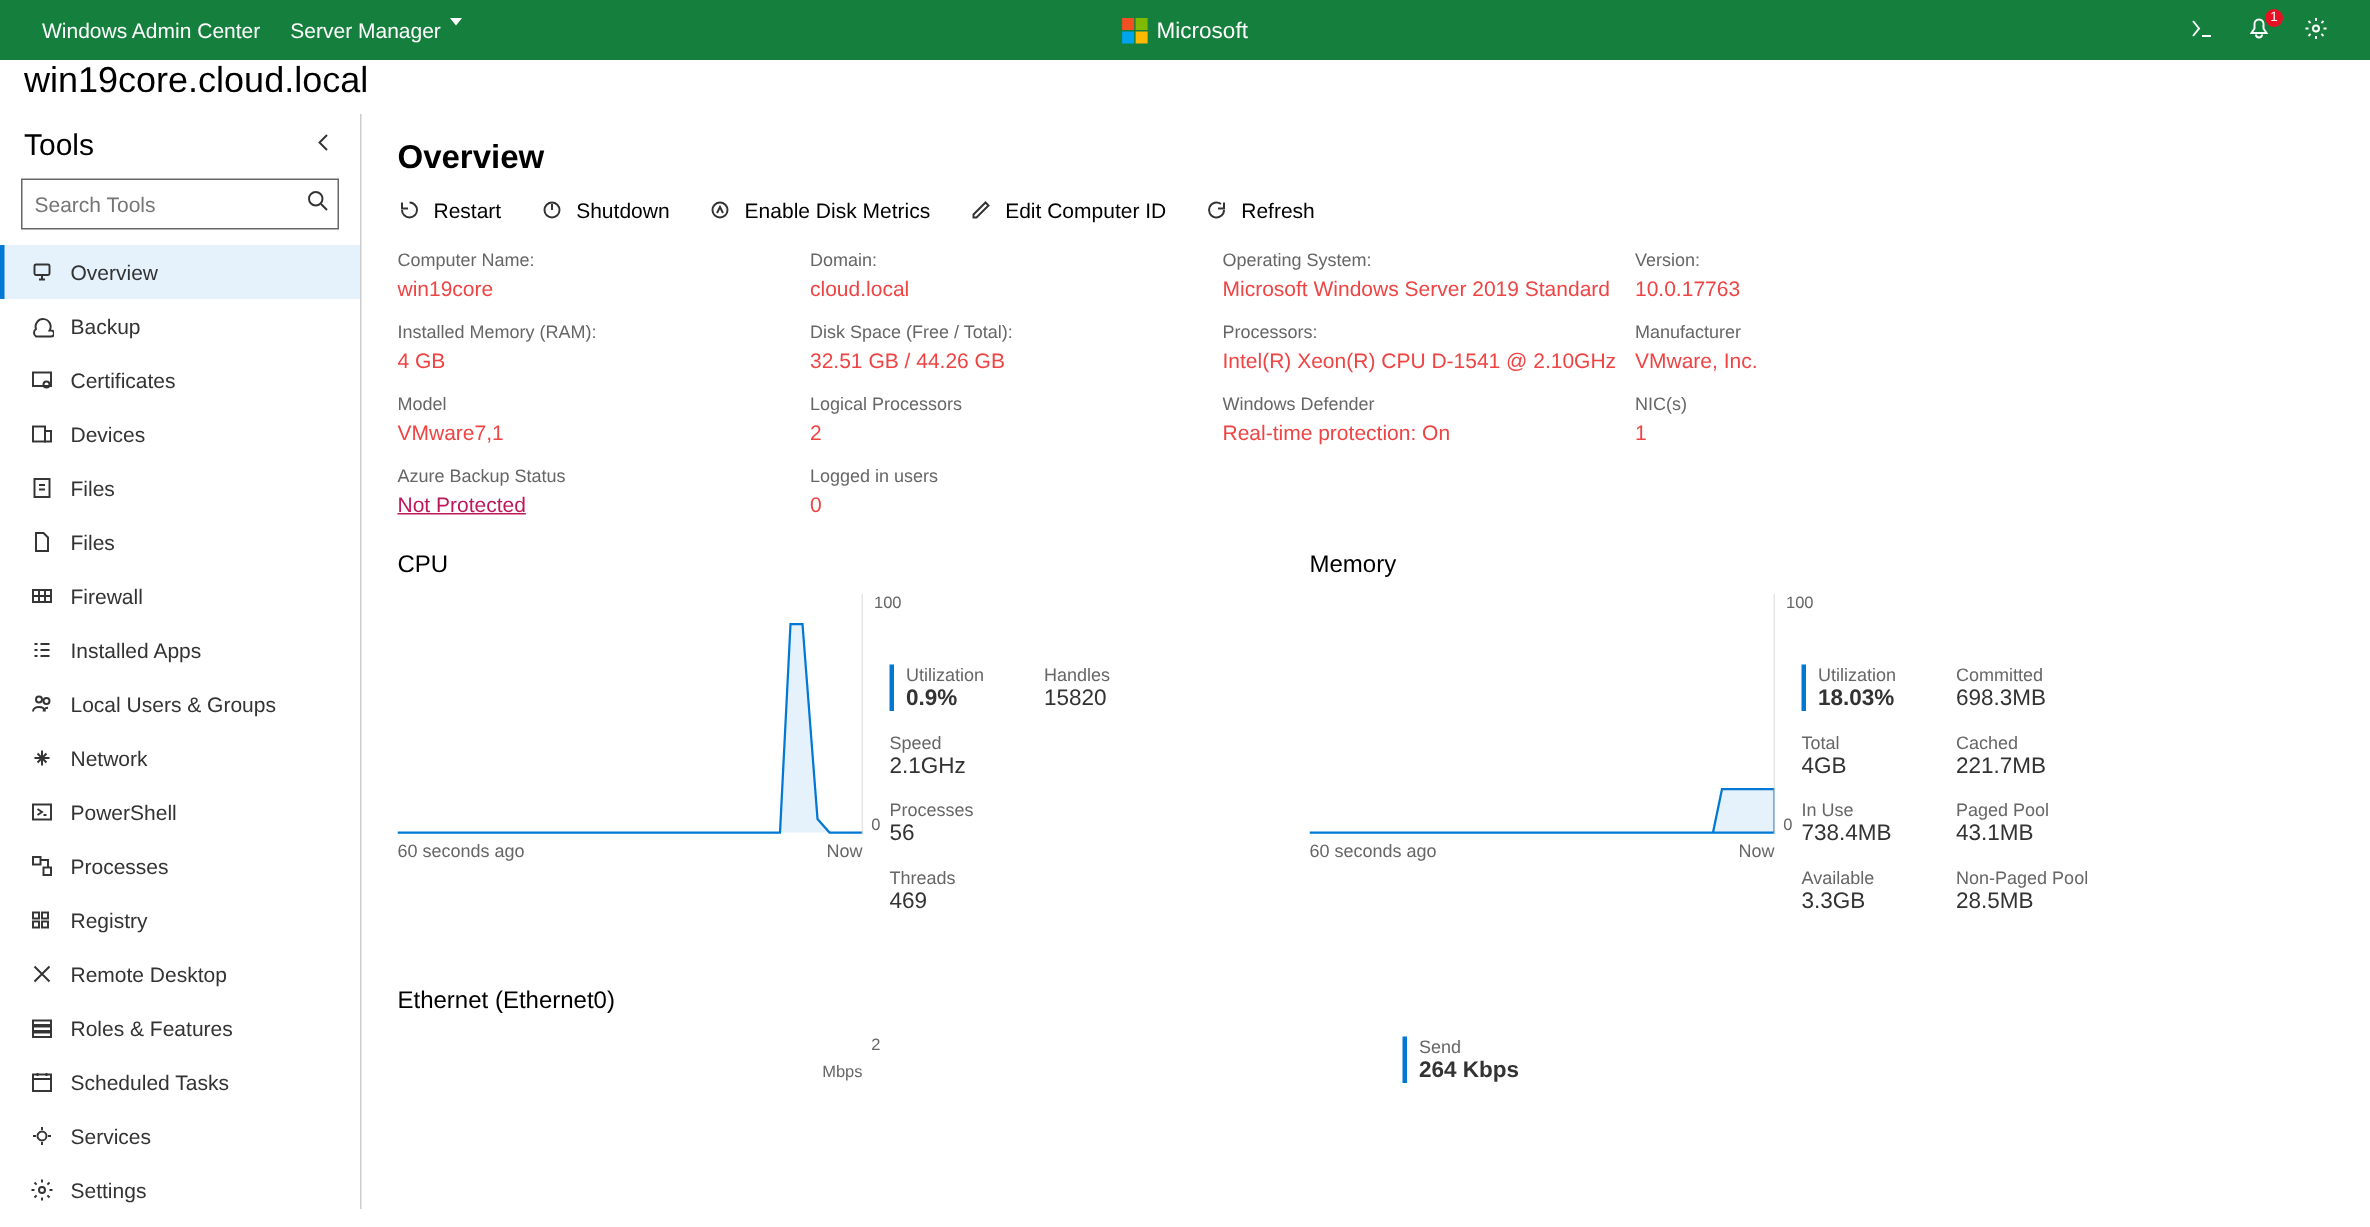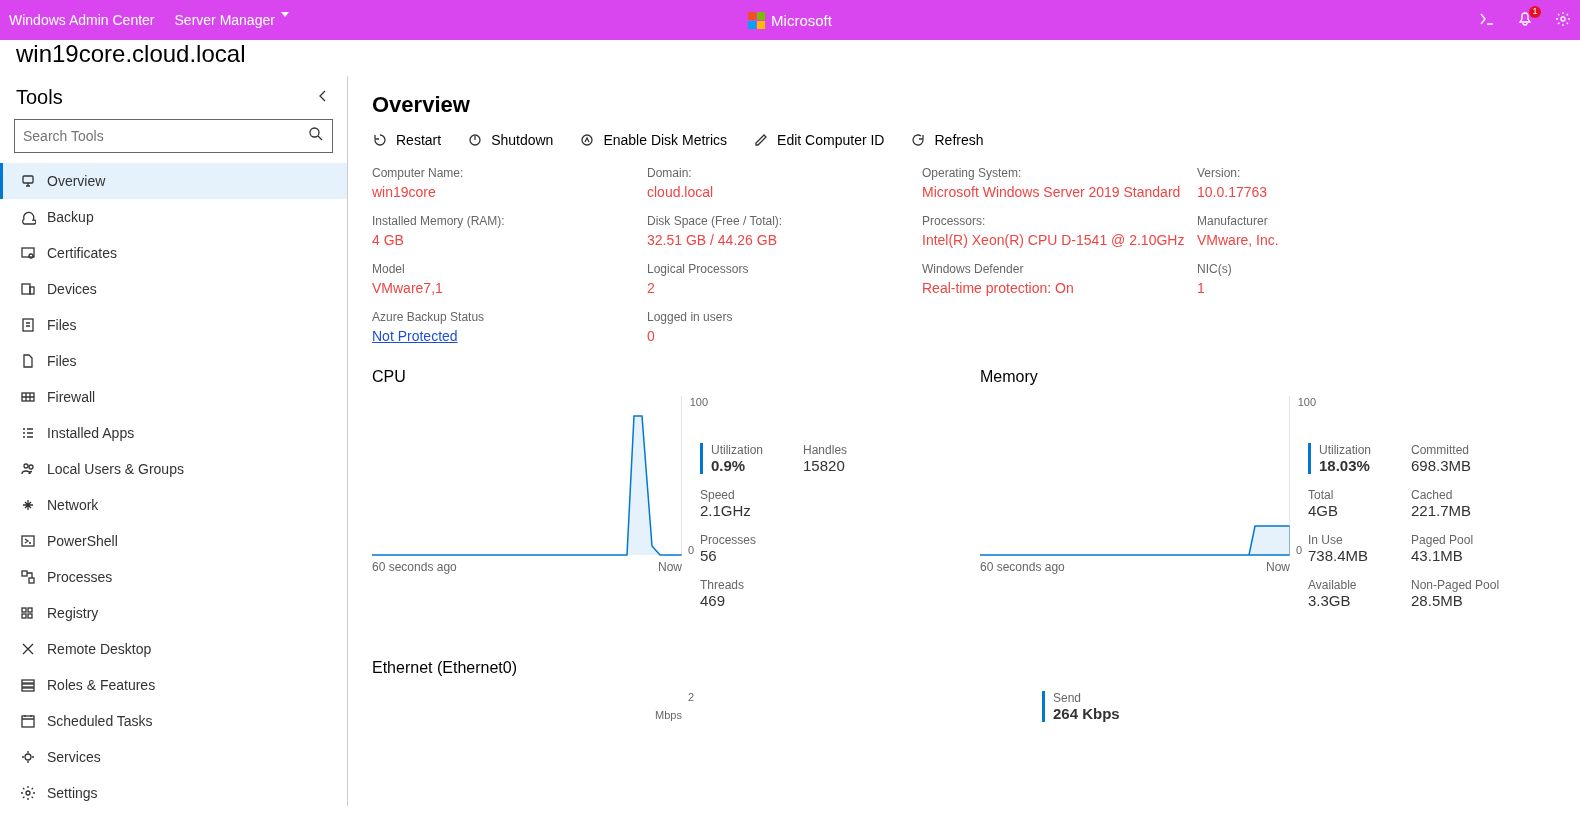--- a/index.html
+++ b/index.html
@@ -1,36 +1,36 @@
 <!DOCTYPE html>
 <html><head>
 <meta charset="utf-8">
 <style>
 * { margin: 0; padding: 0; box-sizing: border-box; font-family: "Segoe UI", sans-serif; }
 body { width: 1580px; height: 818px; overflow: hidden; background: #fff; }
 
 
-.topbar { height: 40px; background: #d946ef; color: #fff; display: flex; align-items: center; padding: 0 9px; font-size: 14px; }
+.topbar { height: 40px; background: #15803d; color: #fff; display: flex; align-items: center; padding: 0 28px; font-size: 14px; }
 .topbar .wac { margin-right: 20px; }
 .topbar .srv { display: flex; align-items: flex-start; gap: 6px; }
 .topbar .center { position: absolute; left: 50%; transform: translateX(-50%); display: flex; align-items: center; gap: 6px; font-size: 15px; }
 .topbar .center .mslogo { display: grid; grid-template-columns: 8px 8px; grid-template-rows: 8px 8px; gap: 1px; }
 .topbar .right { margin-left: auto; display: flex; align-items: center; gap: 22px; }
 .topbar .right .notif { position: relative; }
 .topbar .right .badge { position: absolute; top: -5px; right: -8px; background: #e81123; color:#fff; font-size:9px; border-radius:8px; width:12px; height:12px; display:flex; align-items:center; justify-content:center; line-height:1; }
 .chev { width:0;height:0;border-left:4px solid transparent;border-right:4px solid transparent;border-top:5px solid #fff; display:inline-block; }
 
 
 .servertitle { padding: 0 16px 8px; font-size: 24px; font-weight:400; border-bottom: none; }
 
 
 .body { display:flex; height: calc(818px - 40px - 48px); }
 
 
-.sidebar { width: 348px; border-right: 1px solid #ccc; display:flex; flex-direction:column; }
+.sidebar { width: 241px; border-right: 1px solid #ccc; display:flex; flex-direction:column; }
 .sidebar .tools-hdr { display:flex; align-items:center; justify-content:space-between; padding: 10px 16px 10px; }
 .sidebar .tools-hdr h2 { font-size:20px; font-weight:400; }
 .searchwrap { padding: 0 14px 10px; }
 .searchbox { display:flex; align-items:center; border:1px solid #666; height:34px; padding:0 8px; }
 .searchbox input { border:none; outline:none; flex:1; font-size:14px; }
 .toollist { overflow-y:auto; flex:1; position:relative; }
 .toollist::-webkit-scrollbar { width:14px; }
 .toollist::-webkit-scrollbar-thumb { background:#c1c1c1; }
 .tool { display:flex; align-items:center; gap:10px; padding: 9px 16px; font-size:14px; cursor:pointer; color:#333; border-left:3px solid transparent; }
 .tool.active { background:#e6f2fb; border-left-color:#0078d4; }
@@ -39,21 +39,21 @@
 
 .main { flex:1; padding: 16px 24px; overflow:auto; }
 .main h1 { font-size:22px; font-weight:600; margin-bottom: 14px; }
 .actions { display:flex; gap:26px; margin-bottom:18px; font-size:14px; }
 .actions .act { display:flex; align-items:center; gap:8px; cursor:pointer; }
 .actions .aicon { width:16px;height:16px; display:flex;align-items:center;justify-content:center; }
 
 .infogrid { display:grid; grid-template-columns: repeat(4, 275px); row-gap: 14px; margin-bottom: 24px; }
 .cell .lbl { font-size:12px; color:#666; margin-bottom:4px; }
 .cell .val { font-size:14px; color:#ef4444; }
-.cell .val.link { color:#1d4ed8; text-decoration:underline; }
+.cell .val.link { color:#be185d; text-decoration:underline; }
 
 .charts { display:flex; gap:60px; }
 .chartblock { flex: 0 0 auto; }
 .chartblock h3 { font-size:16px; font-weight:400; margin-bottom:10px; }
 .chartrow { display:flex; gap:18px;justify-content:space-between; }
 .chartcanvas { width:310px; }
 .chartsvgwrap { position:relative; height:160px; }
 .chartsvgwrap svg { width:100%; height:100%; }
 .chartsvgwrap .ytop { position:absolute; right:-26px; top:0; font-size:11px; color:#666; }
 .chartsvgwrap .ybot { position:absolute; right:-12px; bottom:0; font-size:11px; color:#666; }

